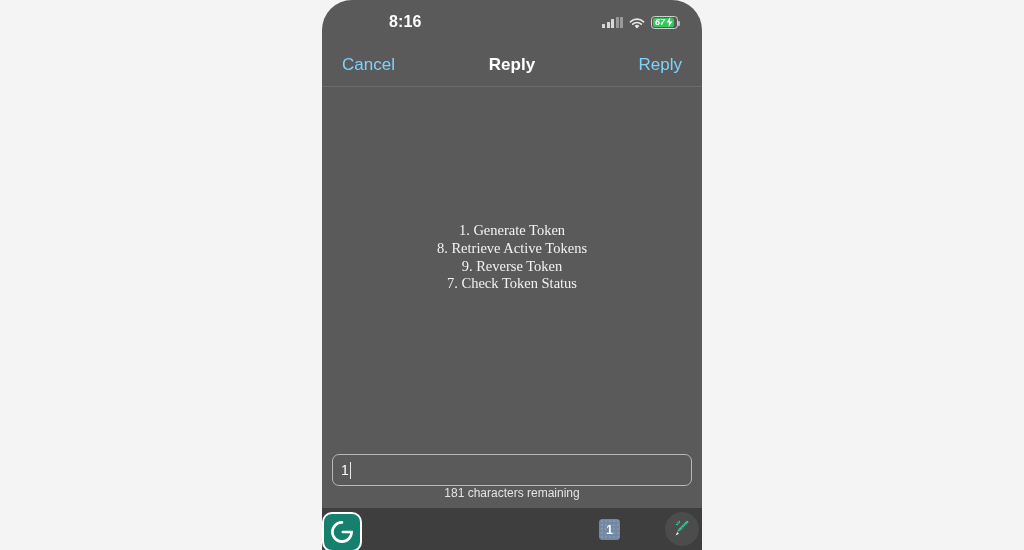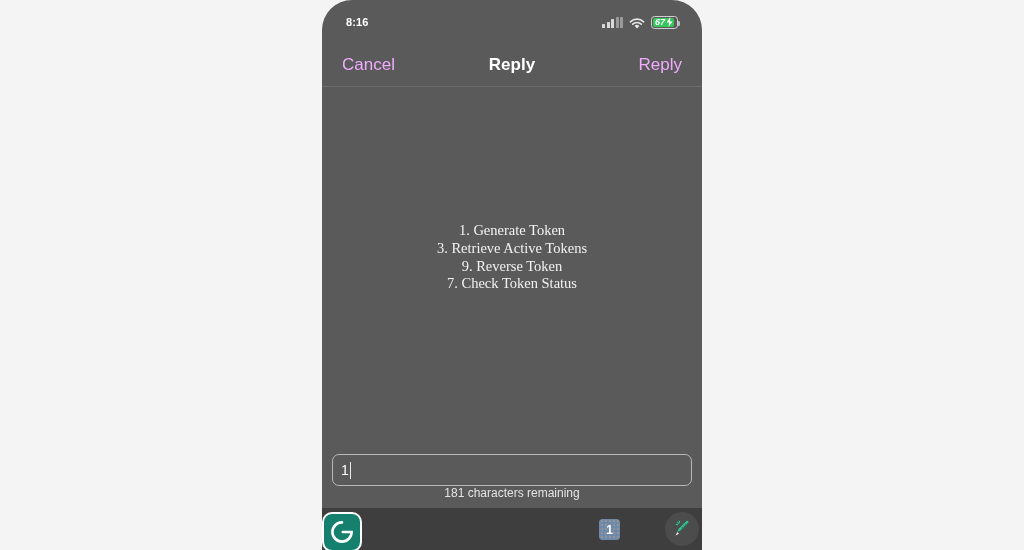--- a/index.html
+++ b/index.html
@@ -36,24 +36,25 @@
     height: 44px;
     flex: 0 0 44px;
     display: flex;
     align-items: center;
     justify-content: space-between;
     padding: 0 24px 0 24px;
     box-sizing: border-box;
     color: #ffffff;
   }
   #status-time {
-    font-size: 11px;
+    font-size: 16px;
     font-weight: bold;
     letter-spacing: 0.1px;
     padding-left: 0px;
+    margin-left: 43px;
   }
   #status-right {
     display: flex;
     align-items: center;
     gap: 6px;
   }
   .sig-wrap {
     display: flex;
     align-items: flex-end;
     gap: 1.5px;
@@ -129,21 +130,21 @@
     display: flex;
     align-items: center;
     justify-content: space-between;
     padding: 0 20px;
     box-sizing: border-box;
     border-bottom: 1px solid #6b6b6b;
     position: relative;
   }
   .nav-action {
     font-size: 17px;
-    color: #f0abfc;
+    color: #7dd3fc;
     background: none;
     border: none;
     padding: 0;
     cursor: pointer;
     font-family: inherit;
     white-space: nowrap;
   }
   #nav-title {
     position: absolute;
     left: 0; right: 0;
@@ -320,21 +321,21 @@
 
   <div id="nav-bar">
     <button class="nav-action" id="cancel-button">Cancel</button>
     <div id="nav-title">Reply</div>
     <button class="nav-action" id="reply-button">Reply</button>
   </div>
 
   <div id="message-body">
     <div id="menu-text">
       <span class="menu-line">1. Generate Token</span>
-      <span class="menu-line">3. Retrieve Active Tokens</span>
+      <span class="menu-line">8. Retrieve Active Tokens</span>
       <span class="menu-line">9. Reverse Token</span>
       <span class="menu-line">7. Check Token Status</span>
     </div>
   </div>
 
   <div id="input-area">
     <div id="reply-input">
       <span id="reply-input-value">1</span>
       <span id="caret"></span>
     </div>

